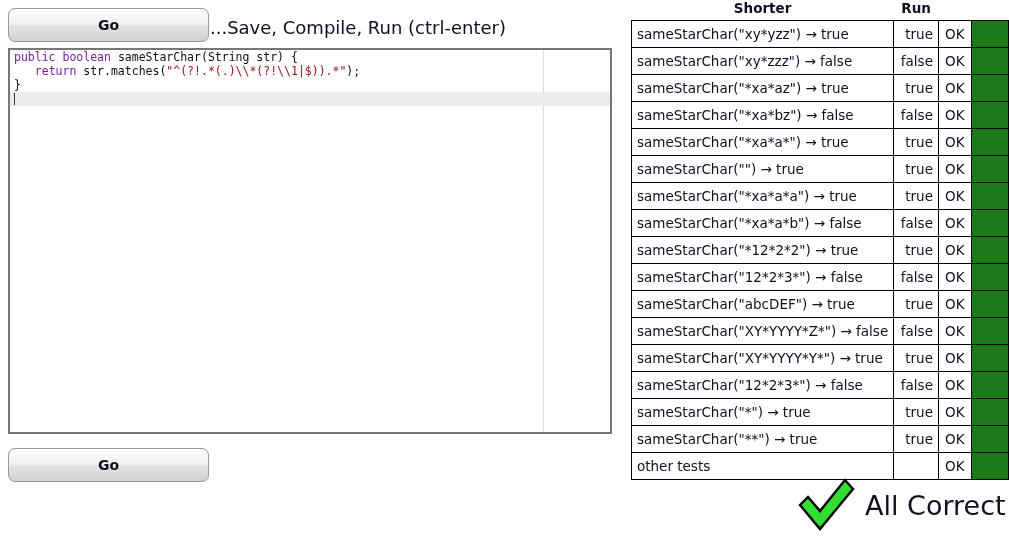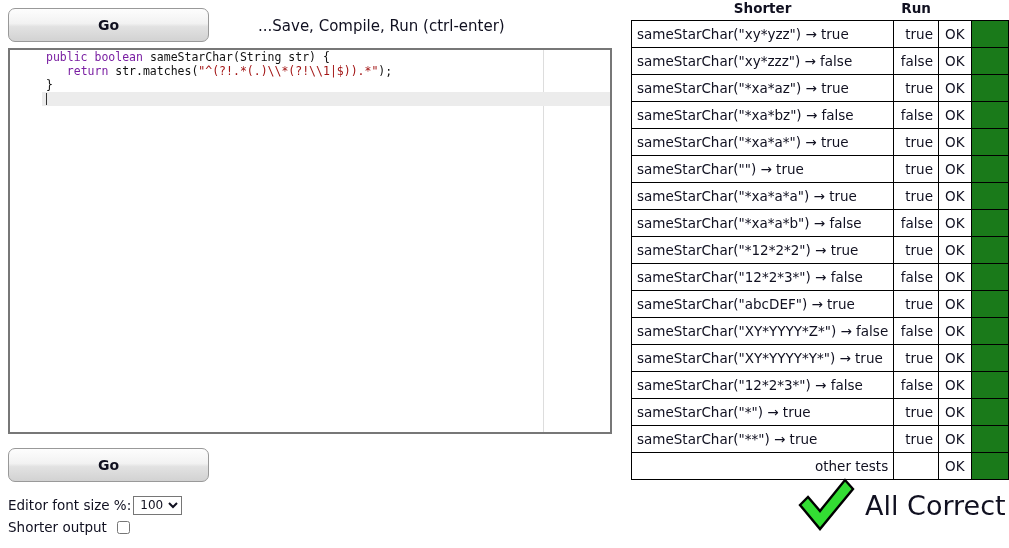--- a/index.html
+++ b/index.html
@@ -47,24 +47,23 @@
   #go-bottom {
     position: absolute;
     left: 8px; top: 448px;
     width: 201px; height: 34px;
     line-height: 32px;
   }
 
   #go-hint {
     position: absolute;
     left: 210px; top: 17px;
-    font-size: 15px;
+    font-size: 18px;
     color: #101020;
     white-space: nowrap;
-    margin-left: 48px;
   }
 
   
   #editor {
     position: absolute;
     left: 8px; top: 48px;
     width: 604px; height: 386px;
     box-sizing: border-box;
     border: 2px solid #777777;
     background: #ffffff;
@@ -77,21 +76,20 @@
     background: #dddddd;
   }
   #code-area {
     position: absolute;
     left: 0; top: 0;
     width: 100%;
     font-family: "DejaVu Sans Mono", "Liberation Mono", monospace;
     font-size: 11.5px;
     line-height: 14px;
     white-space: pre;
-    padding-left: 32px;
   }
   .code-line {
     position: relative;
     height: 14px;
     padding-left: 4px;
     box-sizing: border-box;
   }
   .code-line.active {
     background: #ececec;
   }
@@ -155,21 +153,21 @@
     color: #101020;
   }
   #results-table td {
     border: 1px solid #000000;
     padding: 2px 5px;
     height: 22px;
     background: #ffffff;
     white-space: nowrap;
   }
   td.col-expected { width: 248px; text-align: left; }
-  td.col-expected.centered { text-align: right; }
+  td.col-expected.centered { text-align: left; }
   td.col-run { width: 34px; text-align: right; }
   td.col-status { width: 22px; text-align: center; }
   td.col-light {
     width: 30px;
     padding: 0;
     border: 1px solid #000000;
     background: #1a7a1a;
   }
   th.th-expected { width: 250px; }
   th.th-run { width: 36px; }
@@ -200,30 +198,20 @@
 
   <div id="go-hint">...Save, Compile, Run (ctrl-enter)</div>
 
   <div id="editor">
     <div id="editor-ruler"></div>
     <div id="code-area"><div class="code-line"><span class="tok-kw">public</span><span class="tok-plain"> </span><span class="tok-kw">boolean</span><span class="tok-plain"> sameStarChar(String str) {</span></div><div class="code-line"><span class="tok-plain">   </span><span class="tok-kw">return</span><span class="tok-plain"> str.matches(</span><span class="tok-str">"^(?!.*(.)\\*(?!\\1|$)).*"</span><span class="tok-plain">);</span></div><div class="code-line"><span class="tok-plain">}</span></div><div class="code-line active"><span class="caret"></span></div></div>
   </div>
 
   <button id="go-bottom" class="go-button">Go</button>
 
-  <div id="controls">
-    <div class="ctl-row">
-      <span class="ctl-label">Editor font size %:</span>
-      <select id="font-size-select"><option value="100">100</option></select>
-    </div>
-    <div class="ctl-row">
-      <span class="ctl-label">Shorter output</span>
-      <input type="checkbox" id="shorter-output-checkbox" style="">
-    </div>
-  </div>
 </div>
 
 <div id="results-pane">
   <table id="results-table">
     <thead>
       <tr>
         <th class="th-expected">Shorter</th>
         <th class="th-run">Run</th>
         <th class="th-blank"></th>
         <th class="th-blank2"></th>

